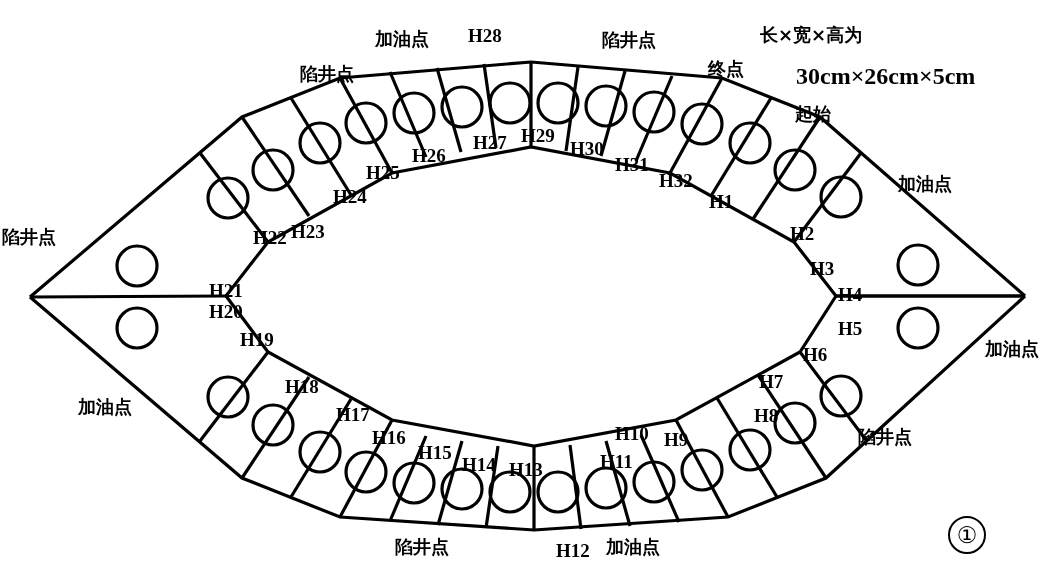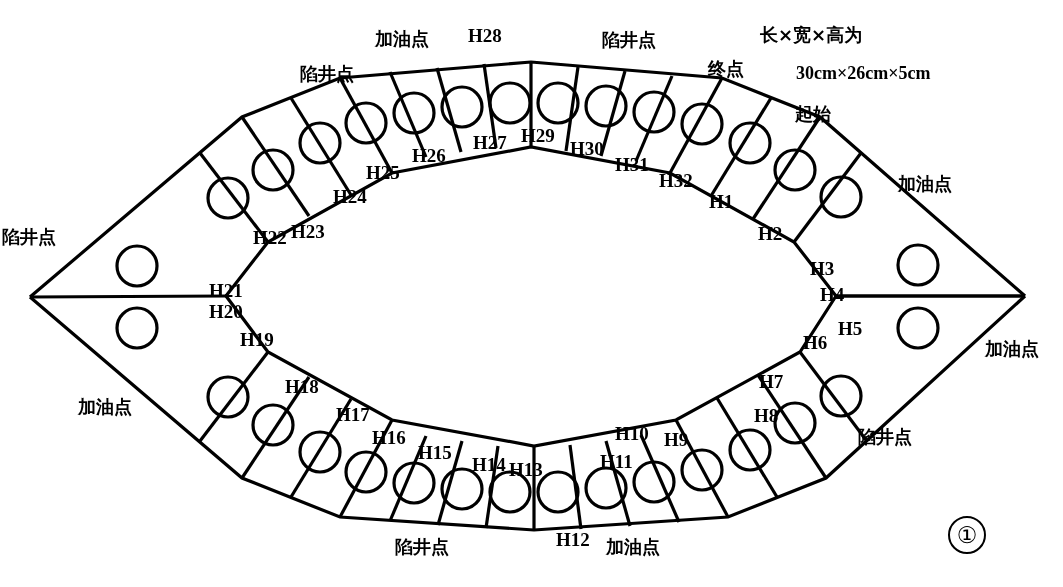--- a/index.html
+++ b/index.html
@@ -3,21 +3,21 @@
 <meta charset="utf-8">
 <style>
   html,body{margin:0;padding:0;background:#fff;}
   body{width:1063px;height:587px;position:relative;overflow:hidden;
        font-family:"Liberation Serif",serif;color:#000;}
   #stage{position:absolute;left:0;top:0;width:1063px;height:587px;}
   svg{position:absolute;left:0;top:0;}
   .lbl{position:absolute;white-space:nowrap;line-height:1;}
   .hlbl{font-family:"Liberation Serif",serif;font-weight:bold;font-size:19px;}
   .cn{font-family:"DejaVu Sans",sans-serif;font-weight:bold;font-size:18px;}
-  .dim{font-family:"Liberation Serif",serif;font-weight:bold;font-size:18px;}
+  .dim{font-family:"Liberation Serif",serif;font-weight:bold;font-size:24px;}
   .fignum{font-family:"Liberation Serif",serif;font-size:23px;
           width:34px;height:34px;border:2px solid #000;border-radius:50%;
           display:flex;align-items:center;justify-content:center;}
 </style>
 </head>
 <body>
 
 <div id="stage">
 
   <svg width="1063" height="587" viewBox="0 0 1063 587">
@@ -119,33 +119,33 @@
   <div class="lbl hlbl" style="left:333px;top:187px">H24</div>
   <div class="lbl hlbl" style="left:291px;top:222px">H23</div>
   <div class="lbl hlbl" style="left:253px;top:228px">H22</div>
   <div class="lbl hlbl" style="left:209px;top:281px">H21</div>
   <div class="lbl hlbl" style="left:209px;top:302px">H20</div>
   <div class="lbl hlbl" style="left:240px;top:330px">H19</div>
   <div class="lbl hlbl" style="left:285px;top:377px">H18</div>
   <div class="lbl hlbl" style="left:336px;top:405px">H17</div>
   <div class="lbl hlbl" style="left:372px;top:428px">H16</div>
   <div class="lbl hlbl" style="left:418px;top:443px">H15</div>
-  <div class="lbl hlbl" style="left:472px;top:455px">H14</div>
+  <div class="lbl hlbl" style="left:462px;top:455px">H14</div>
   <div class="lbl hlbl" style="left:509px;top:460px">H13</div>
-  <div class="lbl hlbl" style="left:556px;top:530px">H12</div>
+  <div class="lbl hlbl" style="left:556px;top:541px">H12</div>
   <div class="lbl hlbl" style="left:600px;top:452px">H11</div>
   <div class="lbl hlbl" style="left:615px;top:424px">H10</div>
   <div class="lbl hlbl" style="left:664px;top:430px">H9</div>
   <div class="lbl hlbl" style="left:754px;top:406px">H8</div>
   <div class="lbl hlbl" style="left:759px;top:372px">H7</div>
-  <div class="lbl hlbl" style="left:803px;top:333px">H6</div>
+  <div class="lbl hlbl" style="left:803px;top:345px">H6</div>
   <div class="lbl hlbl" style="left:838px;top:319px">H5</div>
-  <div class="lbl hlbl" style="left:820px;top:285px">H4</div>
+  <div class="lbl hlbl" style="left:838px;top:285px">H4</div>
   <div class="lbl hlbl" style="left:810px;top:259px">H3</div>
-  <div class="lbl hlbl" style="left:758px;top:224px">H2</div>
+  <div class="lbl hlbl" style="left:790px;top:224px">H2</div>
   <div class="lbl hlbl" style="left:709px;top:192px">H1</div>
   <div class="lbl hlbl" style="left:659px;top:171px">H32</div>
   <div class="lbl hlbl" style="left:615px;top:155px">H31</div>
   <div class="lbl hlbl" style="left:570px;top:139px">H30</div>
   <div class="lbl hlbl" style="left:521px;top:126px">H29</div>
 
   <div class="lbl cn" style="left:300px;top:65px">陷井点</div>
   <div class="lbl cn" style="left:375px;top:30px">加油点</div>
   <div class="lbl cn" style="left:602px;top:31px">陷井点</div>
   <div class="lbl cn" style="left:708px;top:60px">终点</div>

